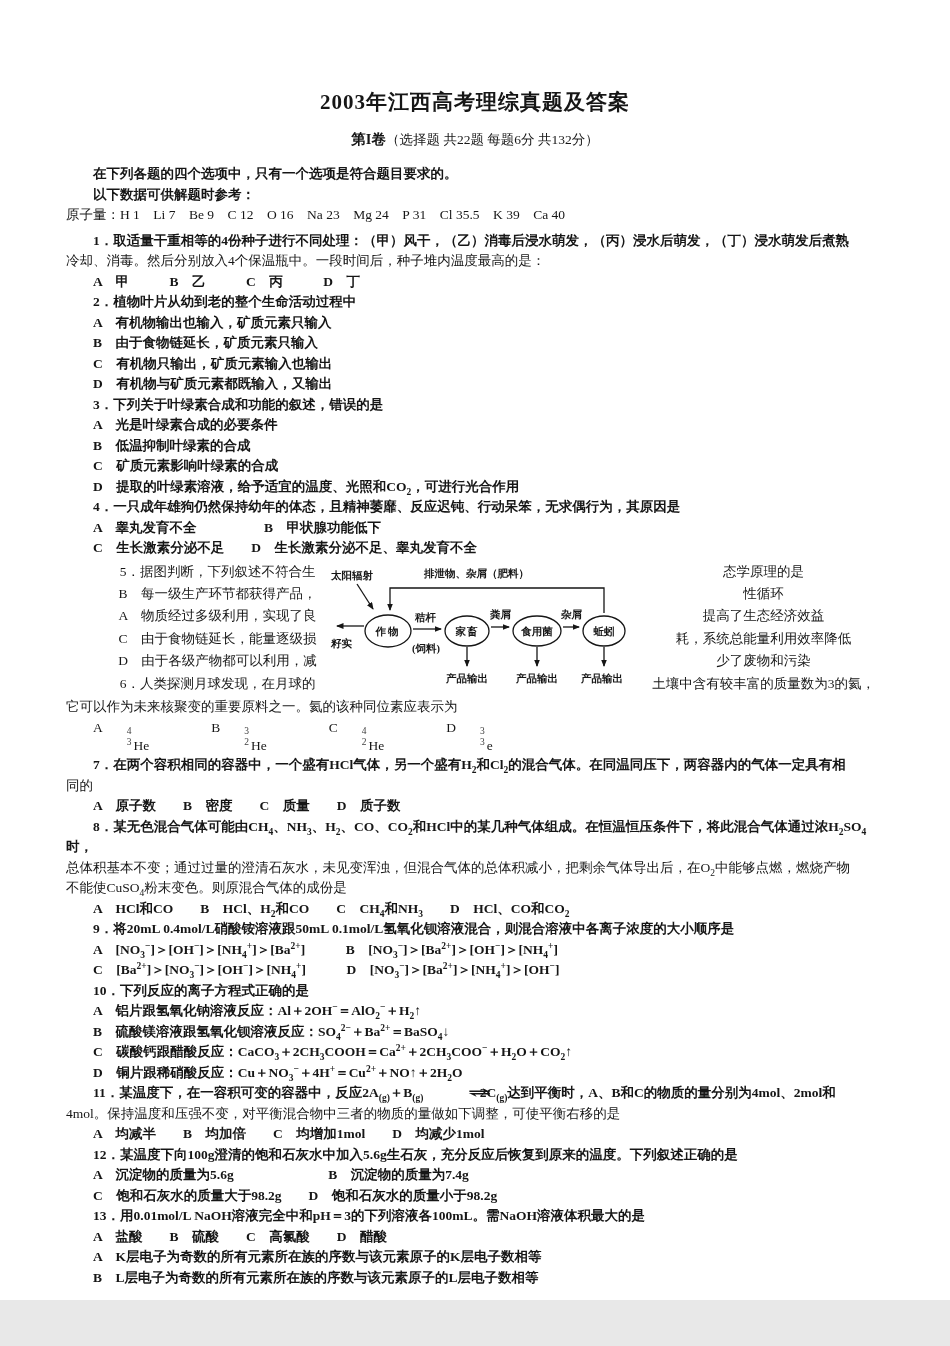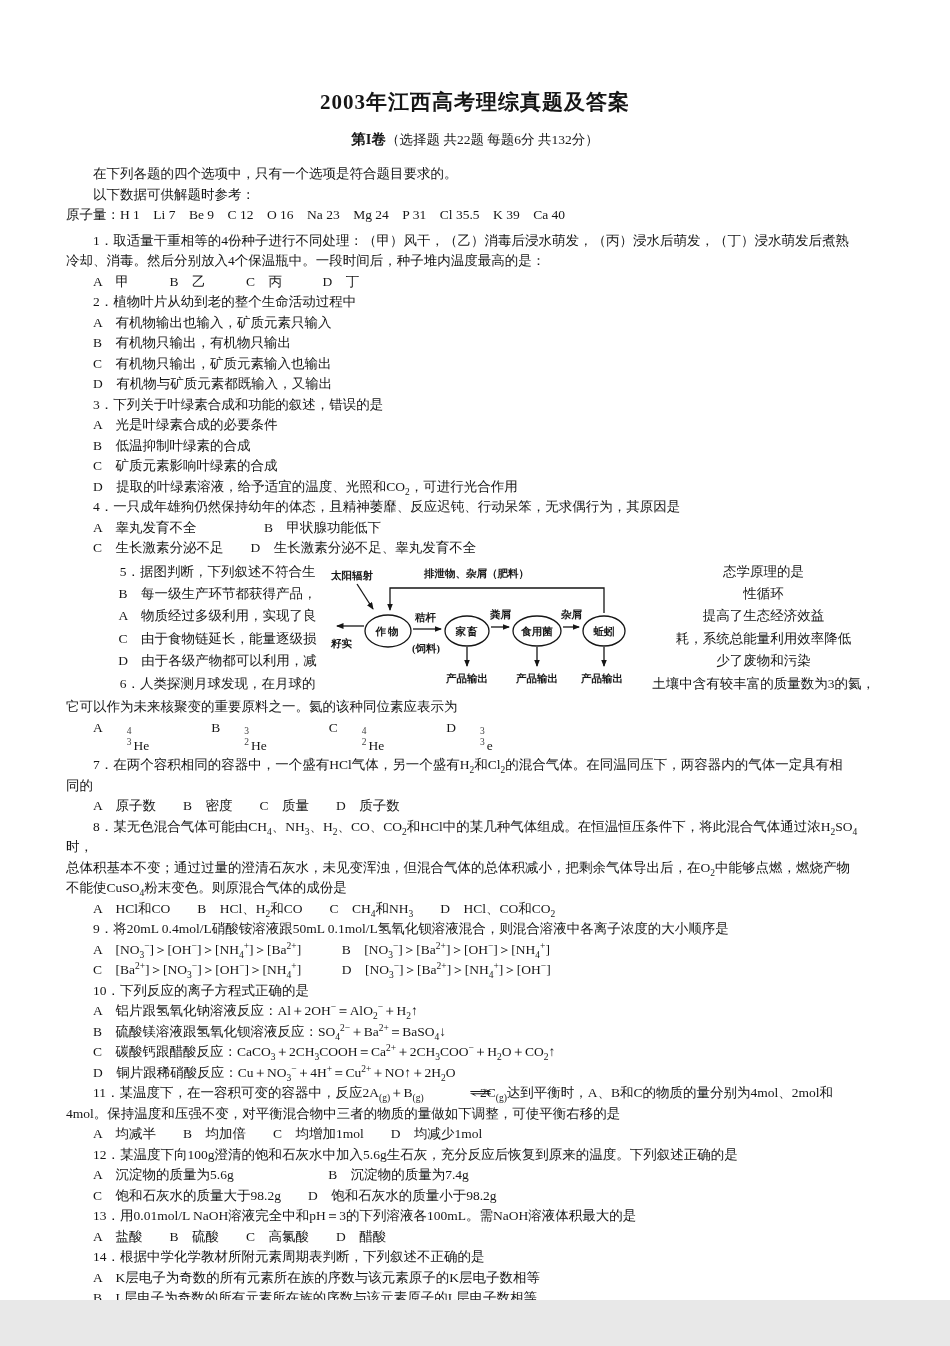--- a/index.html
+++ b/index.html
@@ -6,21 +6,21 @@
   .page{
     width:950px;height:1300px;background:#ffffff;color:#161616;
     font-family:"Liberation Serif","DejaVu Serif",serif;
     box-sizing:border-box;padding:88px 66px 0 66px;position:relative;
     margin:0 auto;overflow:hidden;
   }
   .title{font-size:21px;font-weight:700;text-align:center;margin:0 0 14px 0;letter-spacing:1px;}
   .subtitle{text-align:center;font-size:13.5px;margin:0 0 15px 0;}
   .subtitle .sec-bold{font-weight:700;font-size:14.5px;}
   .line{font-size:13.5px;line-height:20.5px;white-space:pre-wrap;}
-  .ind{text-indent:2em;}
+  .ind{text-indent:2em;font-weight:bold;}
   .gap5{margin-top:5px;}
   .gap10{margin-top:0;}
   sub,sup{font-size:9.5px;line-height:0;}
   .dbl{display:inline-block;transform:scaleX(2.1);margin:0 9px;}
 
   
   .q5block{position:relative;height:136px;margin-top:2px;}
   .q5col{position:absolute;top:0;text-align:center;}
   .q5left{left:14px;width:275px;}
   .q5right{left:570px;width:255px;}
@@ -47,21 +47,21 @@
 
   <div id="linesTop">
       <div class="line ind">在下列各题的四个选项中，只有一个选项是符合题目要求的。</div>
       <div class="line ind">以下数据可供解题时参考：</div>
       <div class="line ">原子量：H 1　Li 7　Be 9　C 12　O 16　Na 23　Mg 24　P 31　Cl 35.5　K 39　Ca 40</div>
       <div class="line ind gap5">1．取适量干重相等的4份种子进行不同处理：（甲）风干，（乙）消毒后浸水萌发，（丙）浸水后萌发，（丁）浸水萌发后煮熟</div>
       <div class="line ">冷却、消毒。然后分别放入4个保温瓶中。一段时间后，种子堆内温度最高的是：</div>
       <div class="line ind">A　甲　　　B　乙　　　C　丙　　　D　丁</div>
       <div class="line ind">2．植物叶片从幼到老的整个生命活动过程中</div>
       <div class="line ind">A　有机物输出也输入，矿质元素只输入</div>
-      <div class="line ind">B　有机物只输出，有机物只输出</div>
+      <div class="line ind">B　由于食物链延长，矿质元素只输入</div>
       <div class="line ind">C　有机物只输出，矿质元素输入也输出</div>
       <div class="line ind">D　有机物与矿质元素都既输入，又输出</div>
       <div class="line ind">3．下列关于叶绿素合成和功能的叙述，错误的是</div>
       <div class="line ind">A　光是叶绿素合成的必要条件</div>
       <div class="line ind">B　低温抑制叶绿素的合成</div>
       <div class="line ind">C　矿质元素影响叶绿素的合成</div>
       <div class="line ind">D　提取的叶绿素溶液，给予适宜的温度、光照和CO<sub>2</sub>，可进行光合作用</div>
       <div class="line ind">4．一只成年雄狗仍然保持幼年的体态，且精神萎靡、反应迟钝、行动呆笨，无求偶行为，其原因是</div>
       <div class="line ind">A　睾丸发育不全　　　　　B　甲状腺功能低下</div>
       <div class="line ind">C　生长激素分泌不足　　D　生长激素分泌不足、睾丸发育不全</div>
@@ -186,18 +186,17 @@
       <div class="line ind">C　碳酸钙跟醋酸反应：CaCO<sub>3</sub>＋2CH<sub>3</sub>COOH＝Ca<sup>2+</sup>＋2CH<sub>3</sub>COO<sup>−</sup>＋H<sub>2</sub>O＋CO<sub>2</sub>↑</div>
       <div class="line ind">D　铜片跟稀硝酸反应：Cu＋NO<sub>3</sub><sup>−</sup>＋4H<sup>+</sup>＝Cu<sup>2+</sup>＋NO↑＋2H<sub>2</sub>O</div>
       <div class="line ind">11．某温度下，在一容积可变的容器中，反应2A<sub>(g)</sub>＋B<sub>(g)</sub><span class="dbl">⇌</span>2C<sub>(g)</sub>达到平衡时，A、B和C的物质的量分别为4mol、2mol和</div>
       <div class="line ">4mol。保持温度和压强不变，对平衡混合物中三者的物质的量做如下调整，可使平衡右移的是</div>
       <div class="line ind">A　均减半　　B　均加倍　　C　均增加1mol　　D　均减少1mol</div>
       <div class="line ind">12．某温度下向100g澄清的饱和石灰水中加入5.6g生石灰，充分反应后恢复到原来的温度。下列叙述正确的是</div>
       <div class="line ind">A　沉淀物的质量为5.6g　　　　　　　B　沉淀物的质量为7.4g</div>
       <div class="line ind">C　饱和石灰水的质量大于98.2g　　D　饱和石灰水的质量小于98.2g</div>
       <div class="line ind">13．用0.01mol/L NaOH溶液完全中和pH＝3的下列溶液各100mL。需NaOH溶液体积最大的是</div>
       <div class="line ind">A　盐酸　　B　硫酸　　C　高氯酸　　D　醋酸</div>
-      <div class="line ind">14．根据中学化学教材所附元素周期表判断，下列叙述不正确的是</div>
       <div class="line ind">A　K层电子为奇数的所有元素所在族的序数与该元素原子的K层电子数相等</div>
       <div class="line ind">B　L层电子为奇数的所有元素所在族的序数与该元素原子的L层电子数相等</div>
     </div>
 
 </div>
 
 </body></html>

